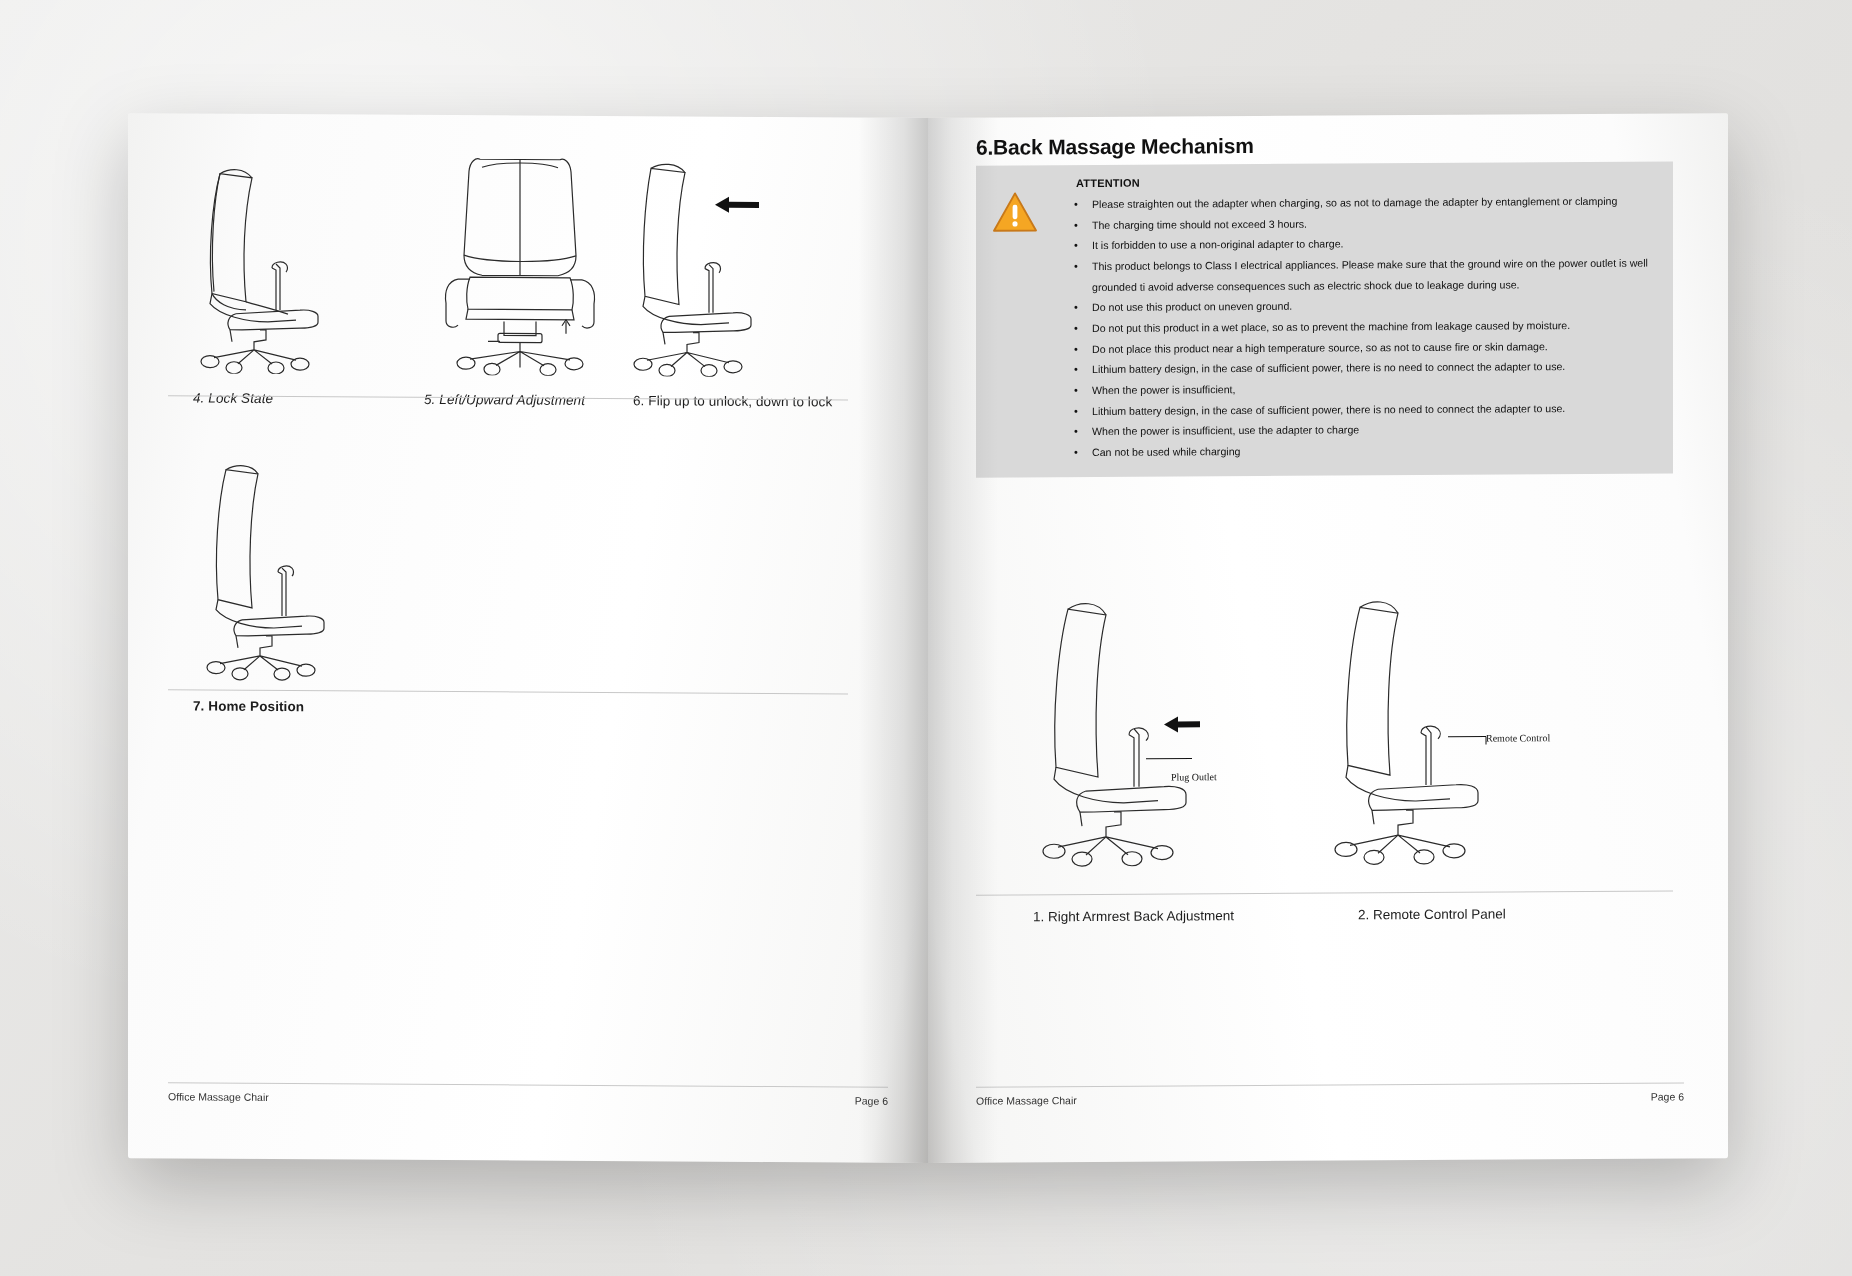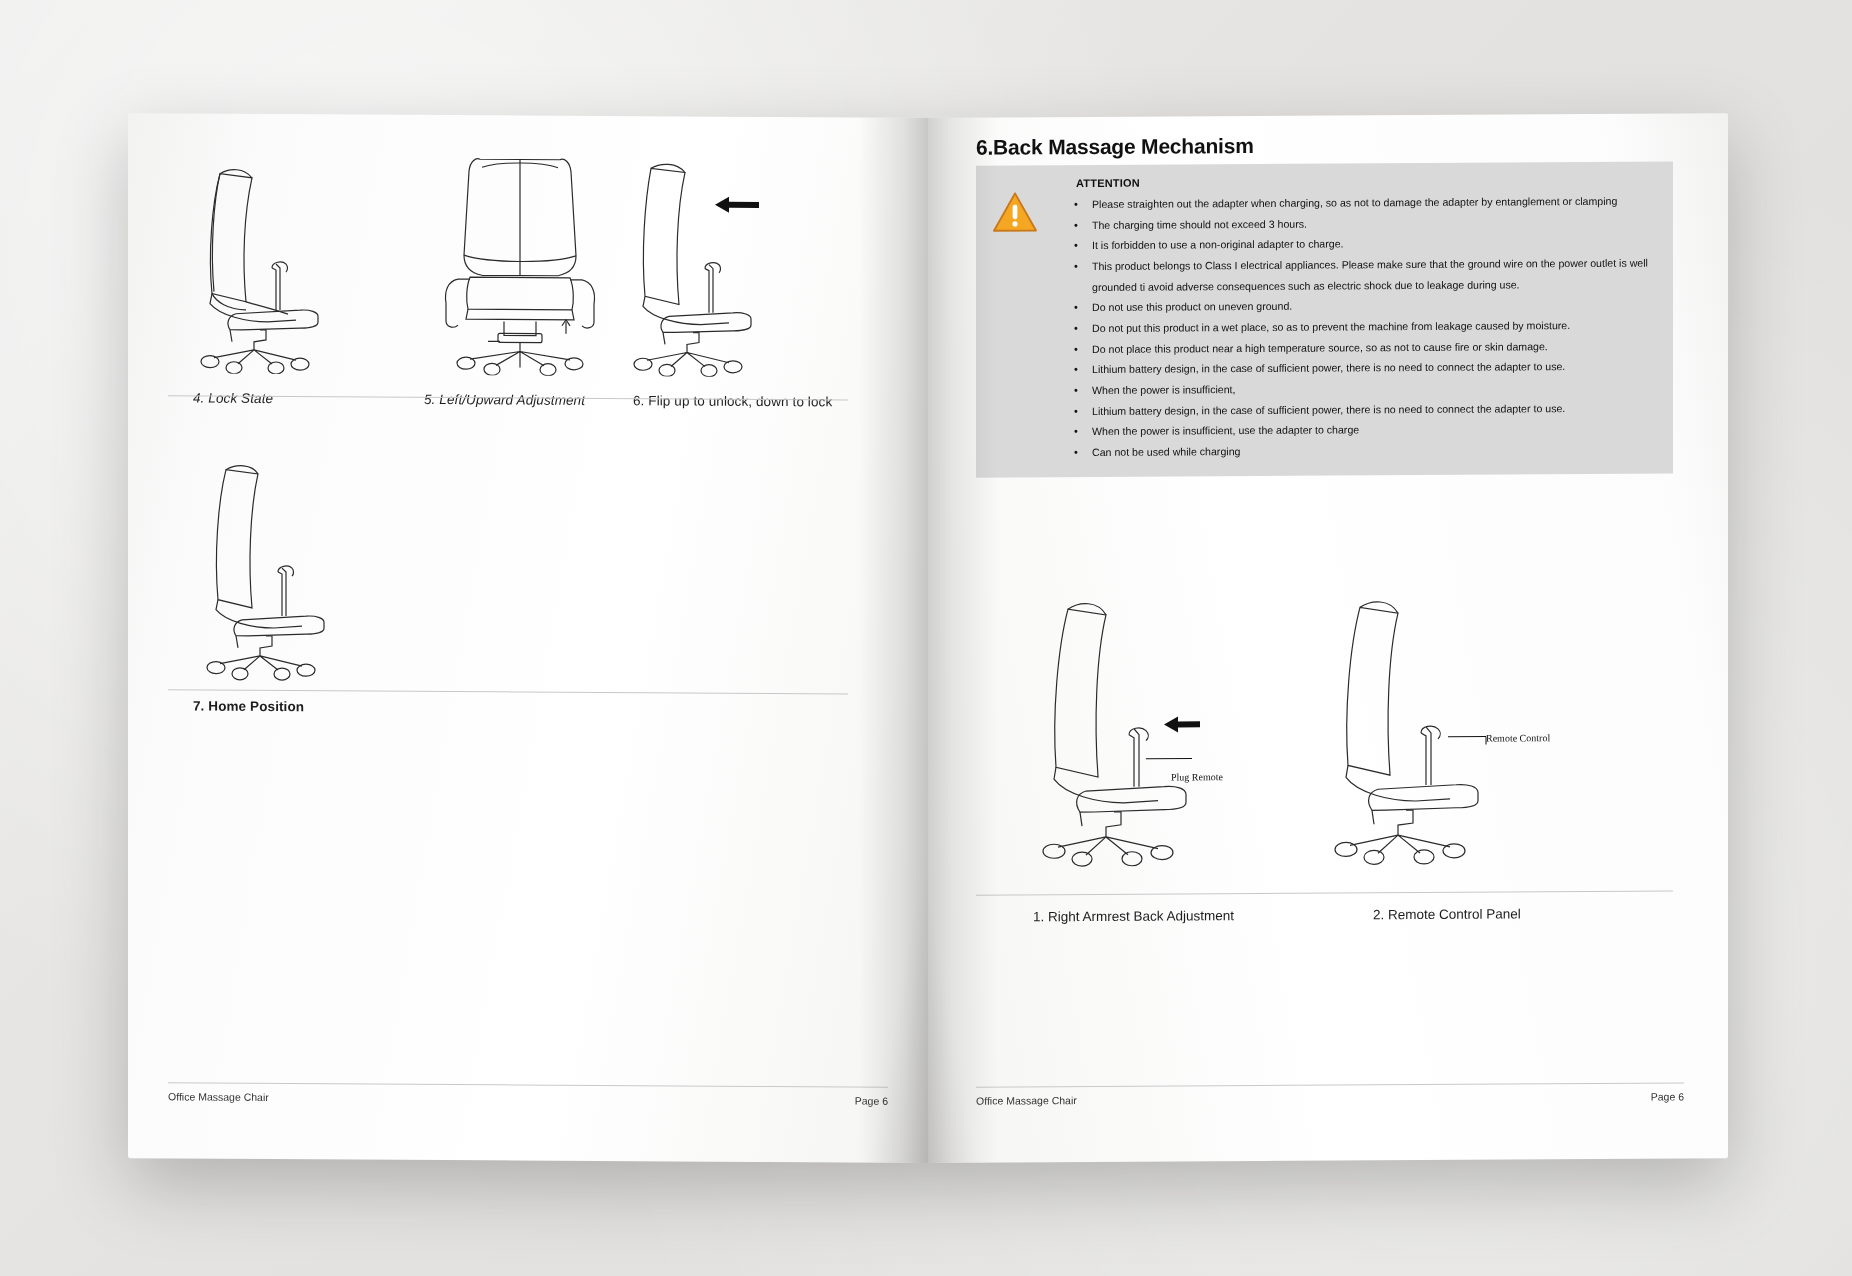--- a/index.html
+++ b/index.html
@@ -308,21 +308,21 @@
             <ellipse cx="58" cy="264" rx="11" ry="7"></ellipse>
             <ellipse cx="166" cy="266" rx="11" ry="7"></ellipse>
             <ellipse cx="86" cy="272" rx="10" ry="7"></ellipse>
             <ellipse cx="136" cy="272" rx="10" ry="7"></ellipse>
             <g fill="#111" stroke="none">
               <polygon points="168,138 182,130 182,146"></polygon>
               <rect x="182" y="135" width="22" height="6"></rect>
             </g>
             <path d="M150 172 L196 172" stroke="#111" stroke-width="1"></path>
           </svg>
-          <div class="lbl" style="left:175px;top:185px;">Plug Remote</div>
+          <div class="lbl" style="left:175px;top:185px;">Plug Outlet</div>
         </div>
 
         <div style="position:absolute;left:320px;top:0;">
           <svg class="chair" width="300" height="290" viewBox="0 0 300 290" fill="none" stroke="#2b2b2b" stroke-width="1.2">
             <path d="M64 22 C54 60 48 126 52 180 L94 190 C90 136 92 70 102 28 Z"></path>
             <path d="M64 22 C76 14 94 14 102 28"></path>
             <path d="M52 180 L50 192 C62 208 94 216 120 216 L154 214"></path>
             <path d="M82 204 L160 200 C172 199 182 202 182 208 L182 216 C182 221 172 223 160 223 L90 225"></path>
             <path d="M82 204 C72 207 70 216 76 225 L90 225"></path>
             <path d="M130 142 L135 148 L135 200"></path>
@@ -338,21 +338,21 @@
             <path d="M152 152 L190 152" stroke="#111" stroke-width="1"></path>
             <path d="M190 152 L190 160" stroke="#111" stroke-width="1"></path>
           </svg>
           <div class="lbl" style="left:190px;top:148px;">Remote Control</div>
         </div>
 
       </div>
 
       <div class="bf-rule"></div>
       <div class="bf-cap" style="left:105px;top:792px;">1.  Right Armrest Back Adjustment</div>
-      <div class="bf-cap" style="left:430px;top:792px;margin-left:15px;">2.  Remote Control Panel</div>
+      <div class="bf-cap" style="left:430px;top:792px;">2.  Remote Control Panel</div>
 
       <div class="footer">
         <span>Office Massage Chair</span>
         <span>Page 6</span>
       </div>
     </div>
     <div class="gutter-shadow-r"></div>
   </div>
 
 </div>

